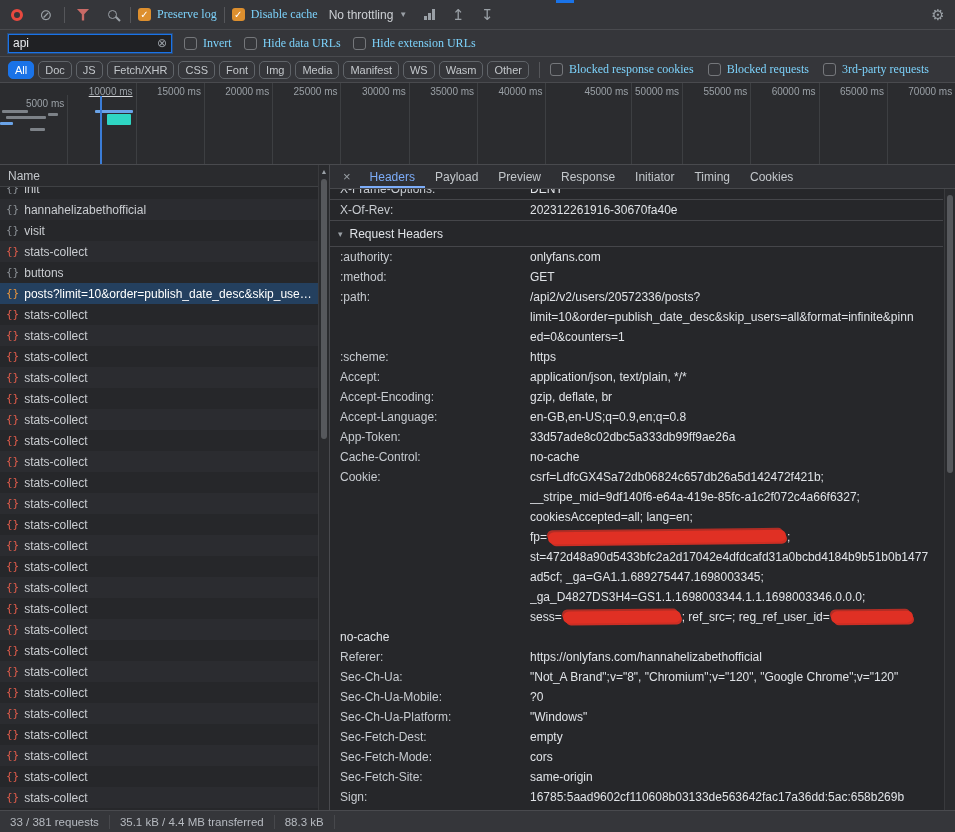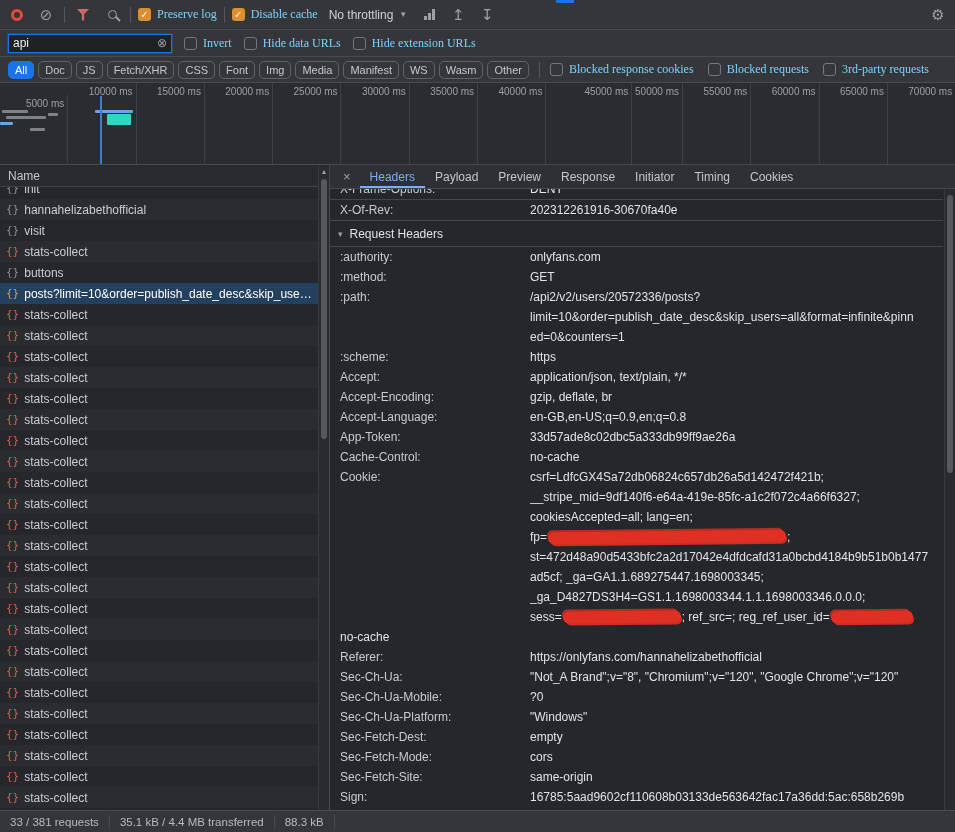--- a/index.html
+++ b/index.html
@@ -189,21 +189,21 @@
           <span class="cb-label">3rd-party requests</span>
         </span>
       </div>
   </div>
 
   <div class="overview">
     <div id="ticks">
         <div class="tick" style="left: 0px; margin-top: 12px;">
           <span class="tick-label">5000 ms</span>
         </div>
-        <div class="tick" style="left: 68.3px;">
+        <div class="tick" style="left: 68.3px; text-decoration: underline;">
           <span class="tick-label">10000 ms</span>
         </div>
         <div class="tick" style="left: 136.6px;">
           <span class="tick-label">15000 ms</span>
         </div>
         <div class="tick" style="left: 204.9px;">
           <span class="tick-label">20000 ms</span>
         </div>
         <div class="tick" style="left: 273.2px;">
           <span class="tick-label">25000 ms</span>

